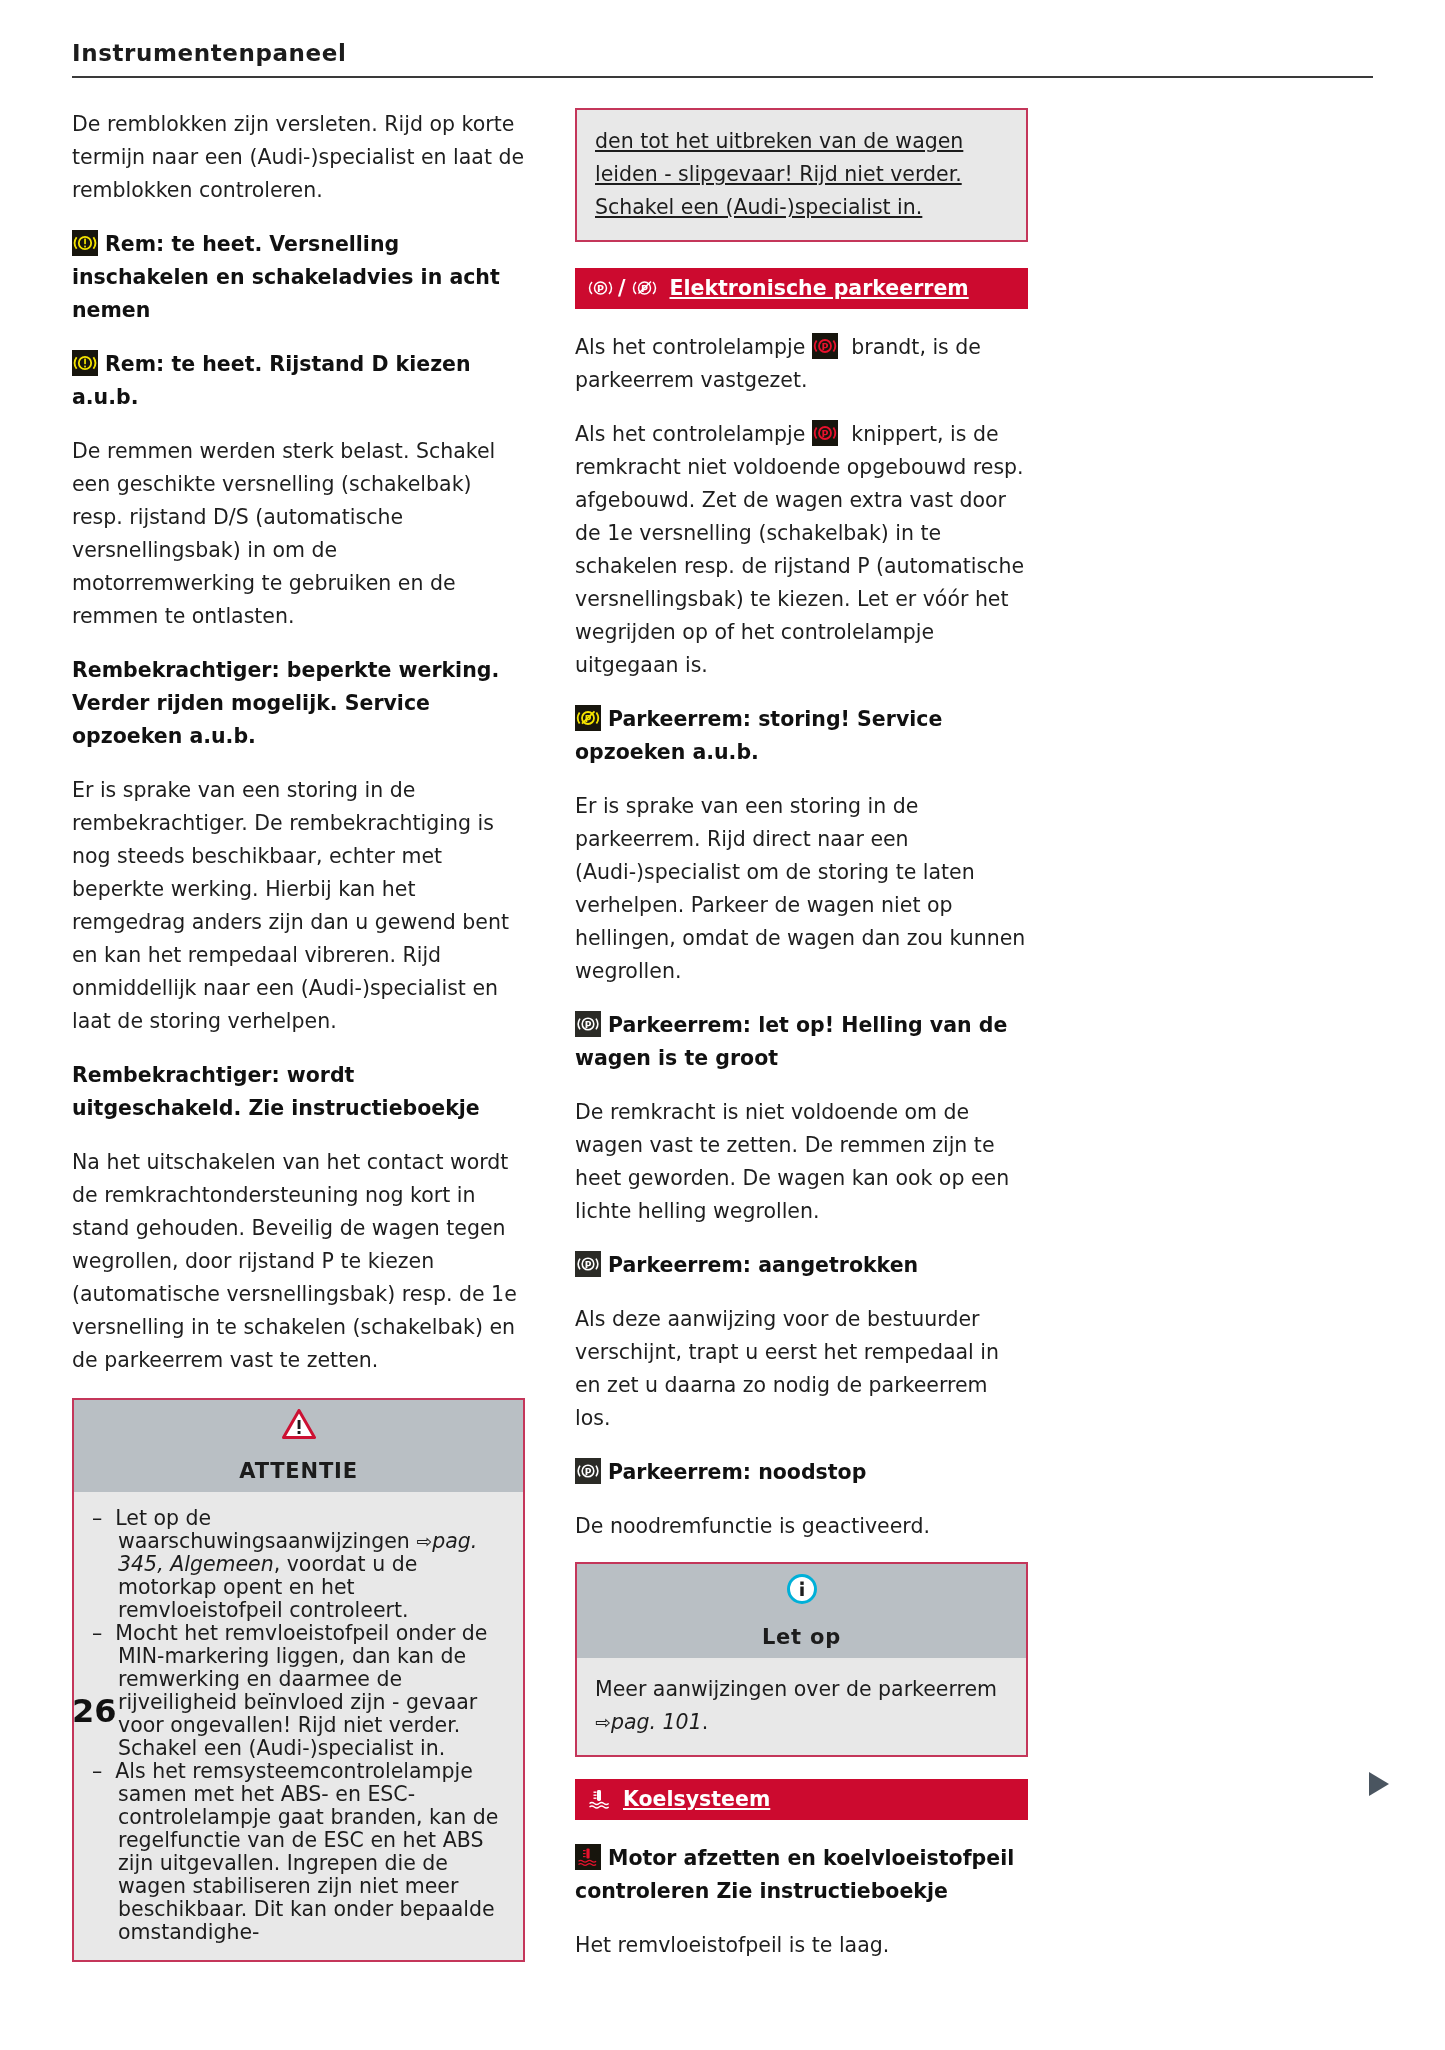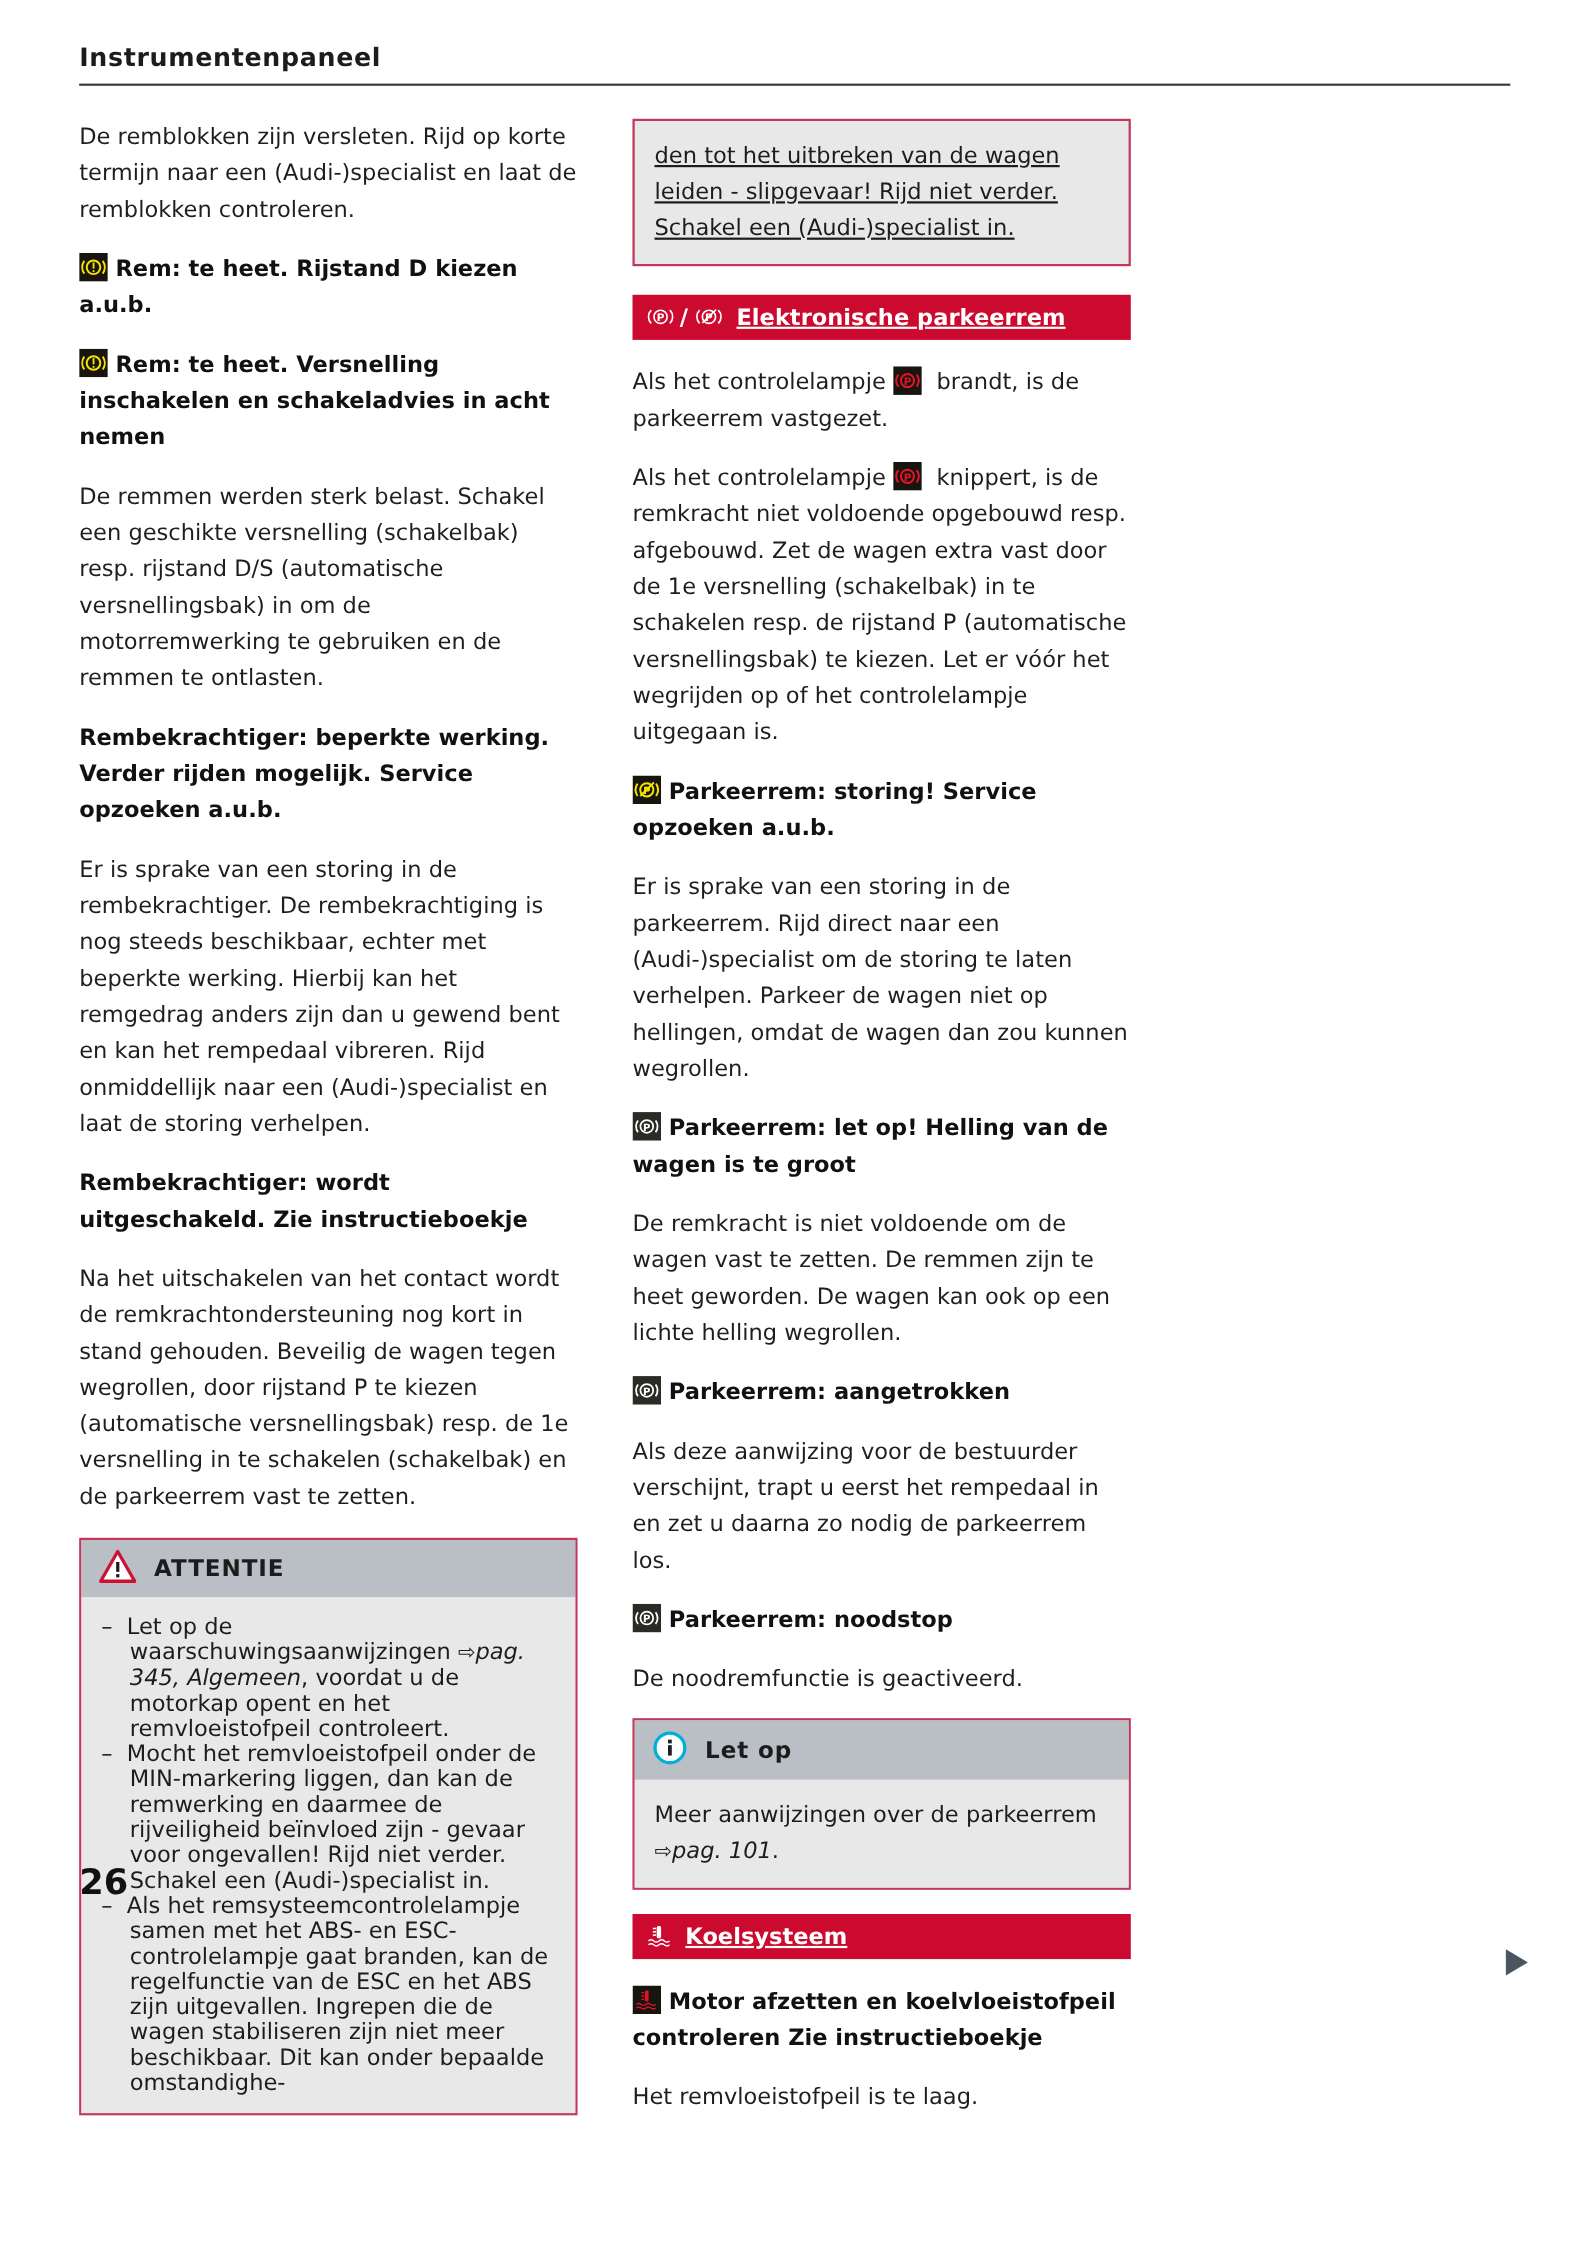--- a/index.html
+++ b/index.html
@@ -86,20 +86,21 @@
     border: 2px solid #c4365a;
     margin: 4px 0 22px 0;
     background: #e8e8e8;
   }
   .box-head {
     background: #b9bfc4;
     display: flex;
     align-items: center;
     gap: 16px;
     padding: 9px 16px 9px 16px;
+    flex-direction: column;
   }
   .box-head .bh-title {
     font-size: 21px;
     font-weight: bold;
     letter-spacing: 0.8px;
     color: #1c1c1c;
   }
   .box-body {
     padding: 15px 18px 16px 18px;
     background: #e8e8e8;
@@ -157,32 +158,32 @@
 
       <p class="subhead"><span class="tell"><svg viewBox="0 0 26 26">
               <rect width="26" height="26" fill="#17150d"></rect>
               <g fill="none" stroke="#f5e400" stroke-width="1.8">
                 <circle cx="13" cy="13" r="6.2"></circle>
                 <path d="M4.6 7.2 A10 10 0 0 0 4.6 18.8"></path>
                 <path d="M21.4 7.2 A10 10 0 0 1 21.4 18.8"></path>
               </g>
               <rect x="12.2" y="8.6" width="1.7" height="5.6" fill="#f5e400"></rect>
               <rect x="12.2" y="15.6" width="1.7" height="1.8" fill="#f5e400"></rect>
-            </svg></span><span>Rem: te heet. Rijstand D kiezen a.u.b.</span></p>
+            </svg></span><span>Rem: te heet. Versnelling inschakelen en schakeladvies in acht nemen</span></p>
 
       <p class="subhead"><span class="tell"><svg viewBox="0 0 26 26">
               <rect width="26" height="26" fill="#17150d"></rect>
               <g fill="none" stroke="#f5e400" stroke-width="1.8">
                 <circle cx="13" cy="13" r="6.2"></circle>
                 <path d="M4.6 7.2 A10 10 0 0 0 4.6 18.8"></path>
                 <path d="M21.4 7.2 A10 10 0 0 1 21.4 18.8"></path>
               </g>
               <rect x="12.2" y="8.6" width="1.7" height="5.6" fill="#f5e400"></rect>
               <rect x="12.2" y="15.6" width="1.7" height="1.8" fill="#f5e400"></rect>
-            </svg></span><span>Rem: te heet. Versnelling inschakelen en schakeladvies in acht nemen</span></p>
+            </svg></span><span>Rem: te heet. Rijstand D kiezen a.u.b.</span></p>
 
       <p class="body">De remmen werden sterk belast. Schakel een geschikte versnelling (schakelbak) resp. rijstand D/S (automatische versnellingsbak) in om de motorremwerking te gebruiken en de remmen te ontlasten.</p>
 
       <p class="subhead">Rembekrachtiger: beperkte werking. Verder rijden mogelijk. Service opzoeken a.u.b.</p>
 
       <p class="body">Er is sprake van een storing in de rembekrachtiger. De rembekrachtiging is nog steeds beschikbaar, echter met beperkte werking. Hierbij kan het remgedrag anders zijn dan u gewend bent en kan het rempedaal vibreren. Rijd onmiddellijk naar een (Audi-)specialist en laat de storing verhelpen.</p>
 
       <p class="subhead">Rembekrachtiger: wordt uitgeschakeld. Zie instructieboekje</p>
 
       <p class="body">Na het uitschakelen van het contact wordt de remkrachtondersteuning nog kort in stand gehouden. Beveilig de wagen tegen wegrollen, door rijstand P te kiezen (automatische versnellingsbak) resp. de 1e versnelling in te schakelen (schakelbak) en de parkeerrem vast te zetten.</p>

